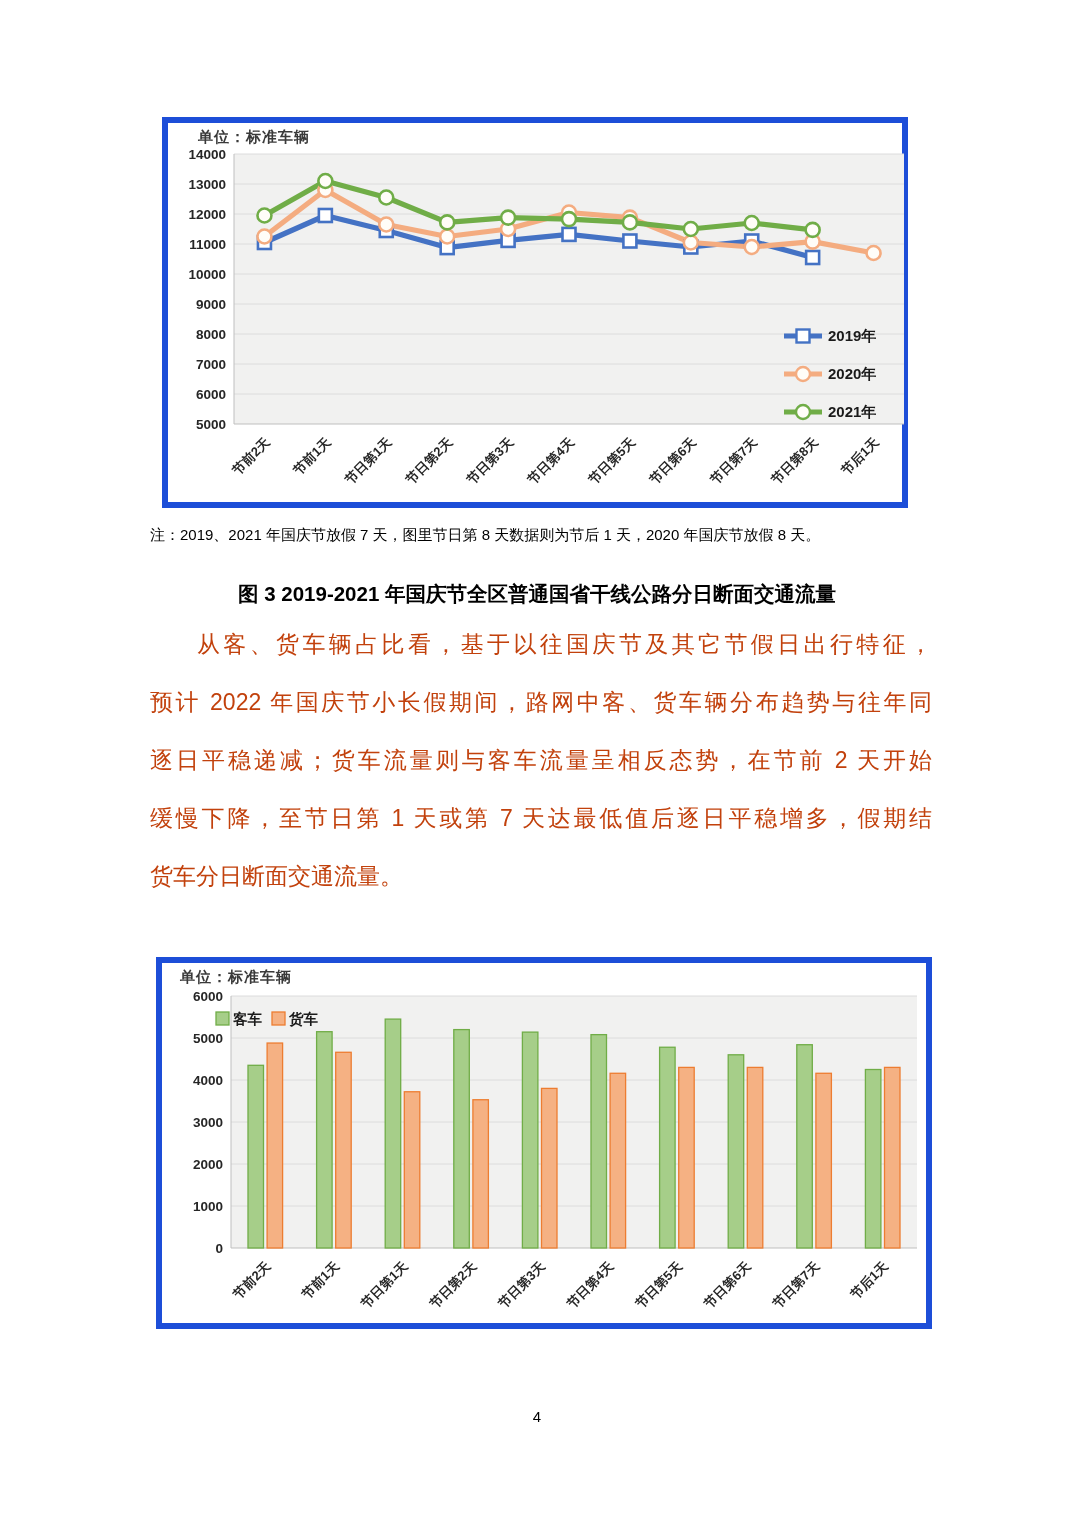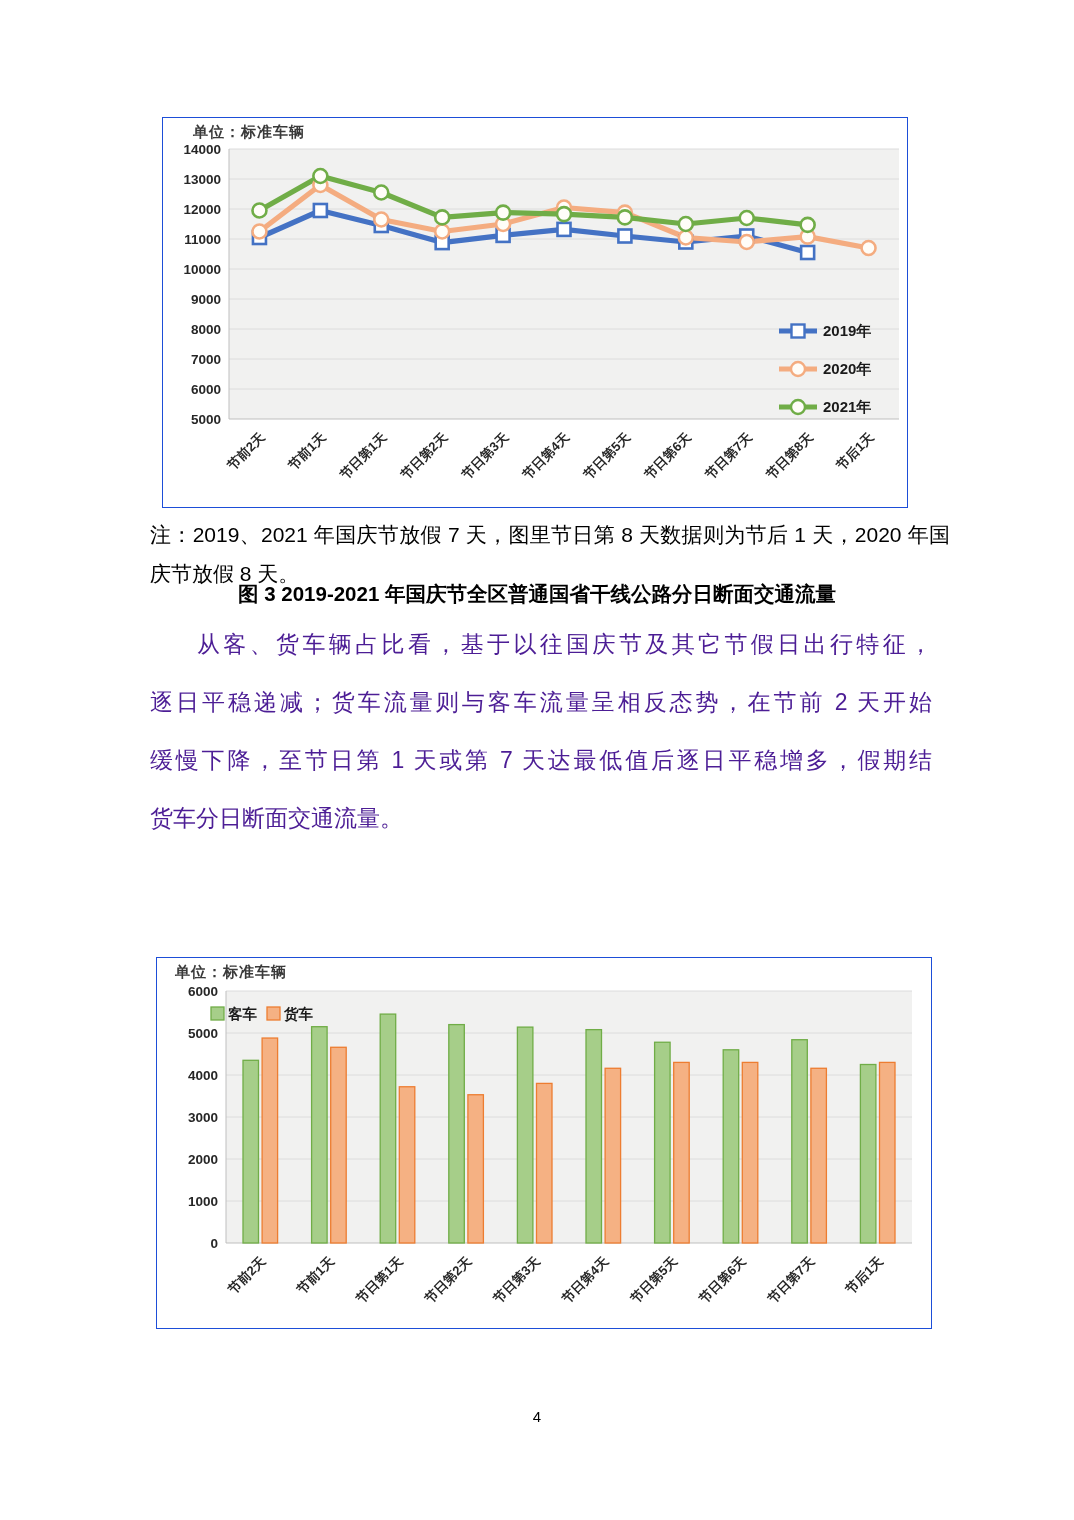--- a/index.html
+++ b/index.html
@@ -1,35 +1,35 @@
 <!DOCTYPE html>
 <html><head>
 <meta charset="utf-8">
 <style>
   html,body { margin:0; padding:0; background:#ffffff; }
   .page {
     position:relative; width:1074px; height:1520px; background:#ffffff;
     font-family:"Liberation Sans", sans-serif; color:#000; overflow:hidden;
   }
   .chart-box {
-    position:absolute; background:#ffffff; border:1px solid #1d4ed8; box-sizing:border-box;
+    position:absolute; background:#ffffff; border:6px solid #1d4ed8; box-sizing:border-box;
   }
   .chart-box svg { position:absolute; left:0; top:0; }
   .chart-title {
     position:absolute; font-size:15px; font-weight:bold; color:#3a3a3a; letter-spacing:1px;
     white-space:nowrap; z-index:2;
   }
   .note {
-    position:absolute; font-size:21px; line-height:39px; color:#000; text-align:justify;
+    position:absolute; font-size:15px; line-height:39px; color:#000; text-align:justify;
   }
   .caption {
     position:absolute; left:0; width:100%; text-align:center; font-size:20.5px;
     font-weight:600; color:#000; white-space:nowrap;
   }
-  .body-text { position:absolute; font-size:23px; color:#4c1d95; }
+  .body-text { position:absolute; font-size:23px; color:#c2410c; }
   .body-line {
     height:58px; line-height:58px; text-align:justify; text-align-last:justify;
     text-justify:inter-character; overflow:hidden;
   }
   .body-line.indent { text-indent:47px; }
   .body-line.last { text-align-last:left; }
   .page-number { position:absolute; left:0; width:100%; text-align:center; font-size:15px; color:#000; }
 </style>
 </head>
 <body>
@@ -117,20 +117,21 @@
         <text x="660" y="294" font-size="15" font-weight="600" fill="#1a1a1a" font-family="&quot;Liberation Sans&quot;, sans-serif">2021年</text>
       </svg>
   </div>
 
   <div class="note" style="left:150px;top:515px;width:800px">注：2019、2021 年国庆节放假 7 天，图里节日第 8 天数据则为节后 1 天，2020 年国庆节放假 8 天。</div>
 
   <div class="caption" style="top:580px">图 3   2019-2021 年国庆节全区普通国省干线公路分日断面交通流量</div>
 
   <div class="body-text" style="left:150px;top:615px;width:782px">
     <div class="body-line indent">从客、货车辆占比看，基于以往国庆节及其它节假日出行特征，</div>
+    <div class="body-line">预计 2022 年国庆节小长假期间，路网中客、货车辆分布趋势与往年同</div>
     <div class="body-line">逐日平稳递减；货车流量则与客车流量呈相反态势，在节前 2 天开始</div>
     <div class="body-line">缓慢下降，至节日第 1 天或第 7 天达最低值后逐日平稳增多，假期结</div>
     <div class="body-line last">货车分日断面交通流量。</div>
   </div>
 
   <div class="chart-box" style="left:156px;top:957px;width:776px;height:372px">
     <div class="chart-title" style="left:18px;top:5px">单位：标准车辆</div>
     <svg id="barChart" width="776" height="372" viewBox="0 0 776 372">
         <rect x="69" y="33" width="686" height="252" fill="#F1F1F0"></rect>
         <line x1="69" y1="285" x2="755" y2="285" stroke="#bfbfbf" stroke-width="1"></line>

